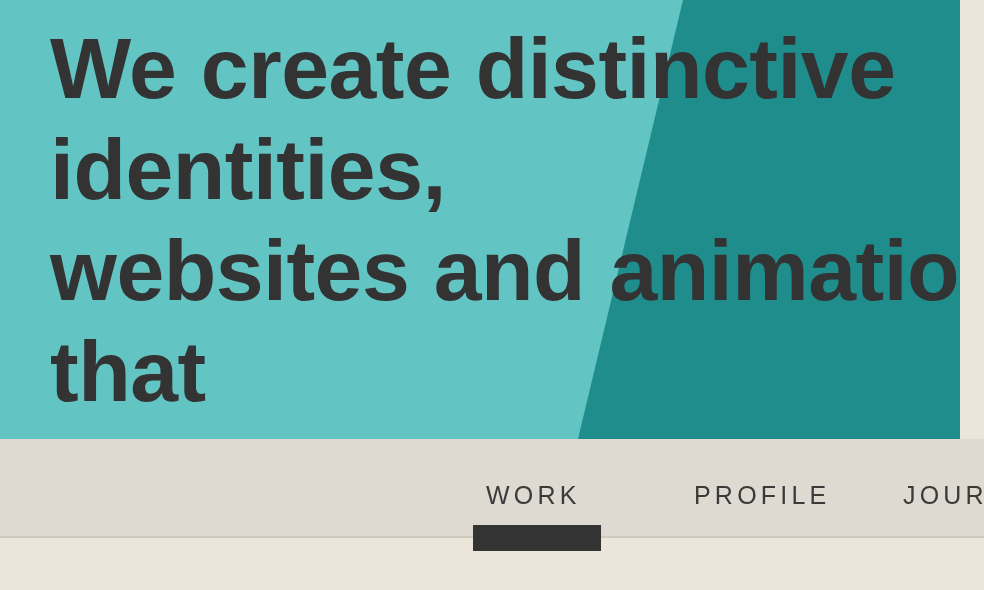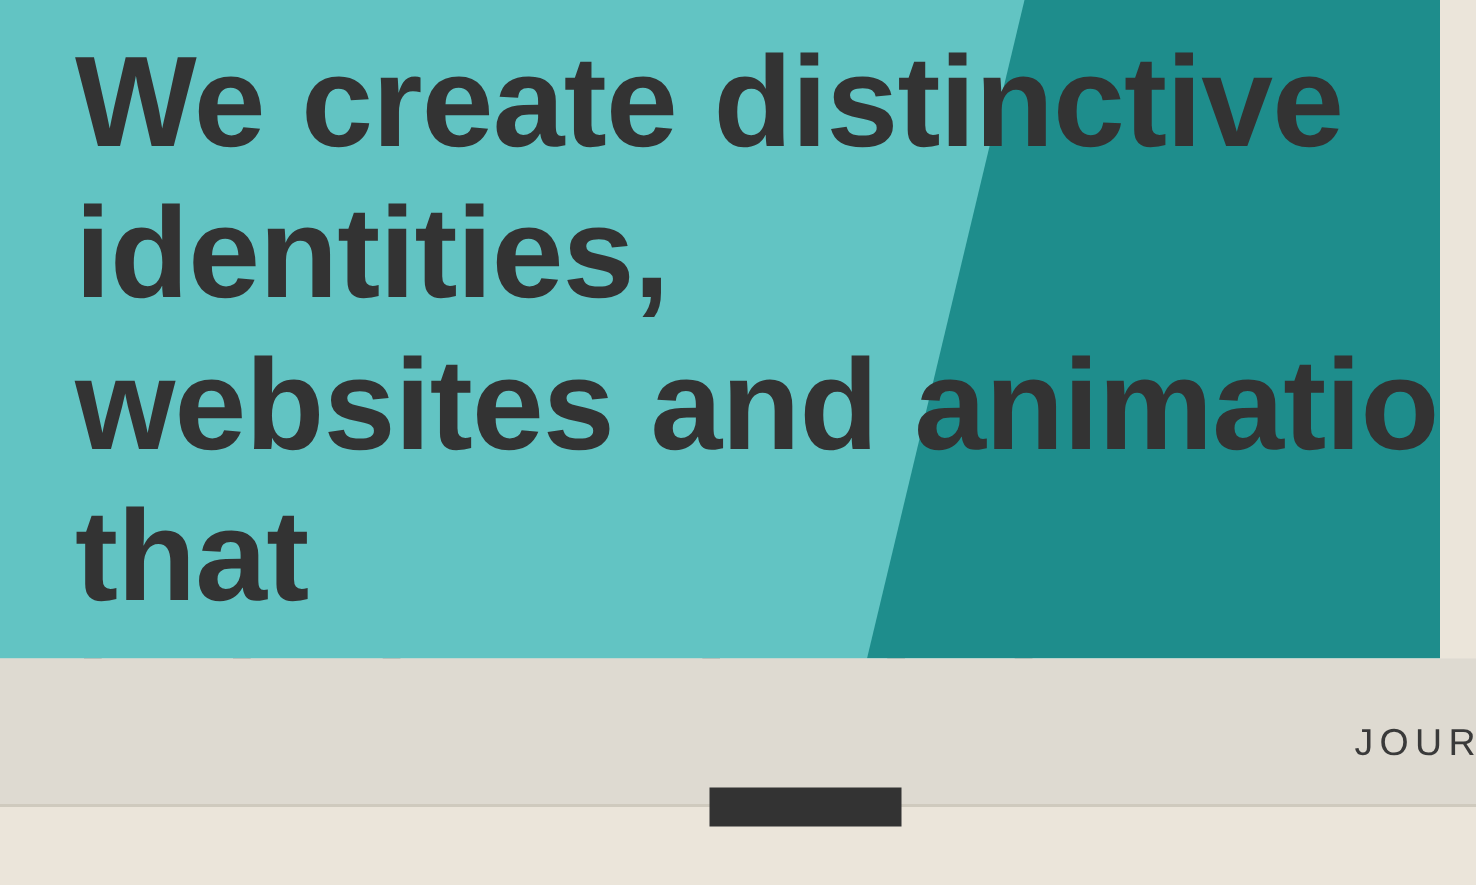--- a/index.html
+++ b/index.html
@@ -133,20 +133,22 @@
 
   <section class="hero">
     <div class="hero-wedge"></div>
     <h1 class="hero-heading">We create distinctive identities,
 websites and animations that
 help brands thrive</h1>
   </section>
 
   <nav class="navbar">
     <div class="nav-items">
+      <span class="nav-item nav-item-work">WORK</span>
+      <span class="nav-item nav-item-profile">PROFILE</span>
       <span class="nav-item nav-item-journal">JOUR</span>
     </div>
   </nav>
 
   <div class="nav-underline"></div>
 
   <div class="nav-divider"></div>
 
   <main class="content"></main>
 

